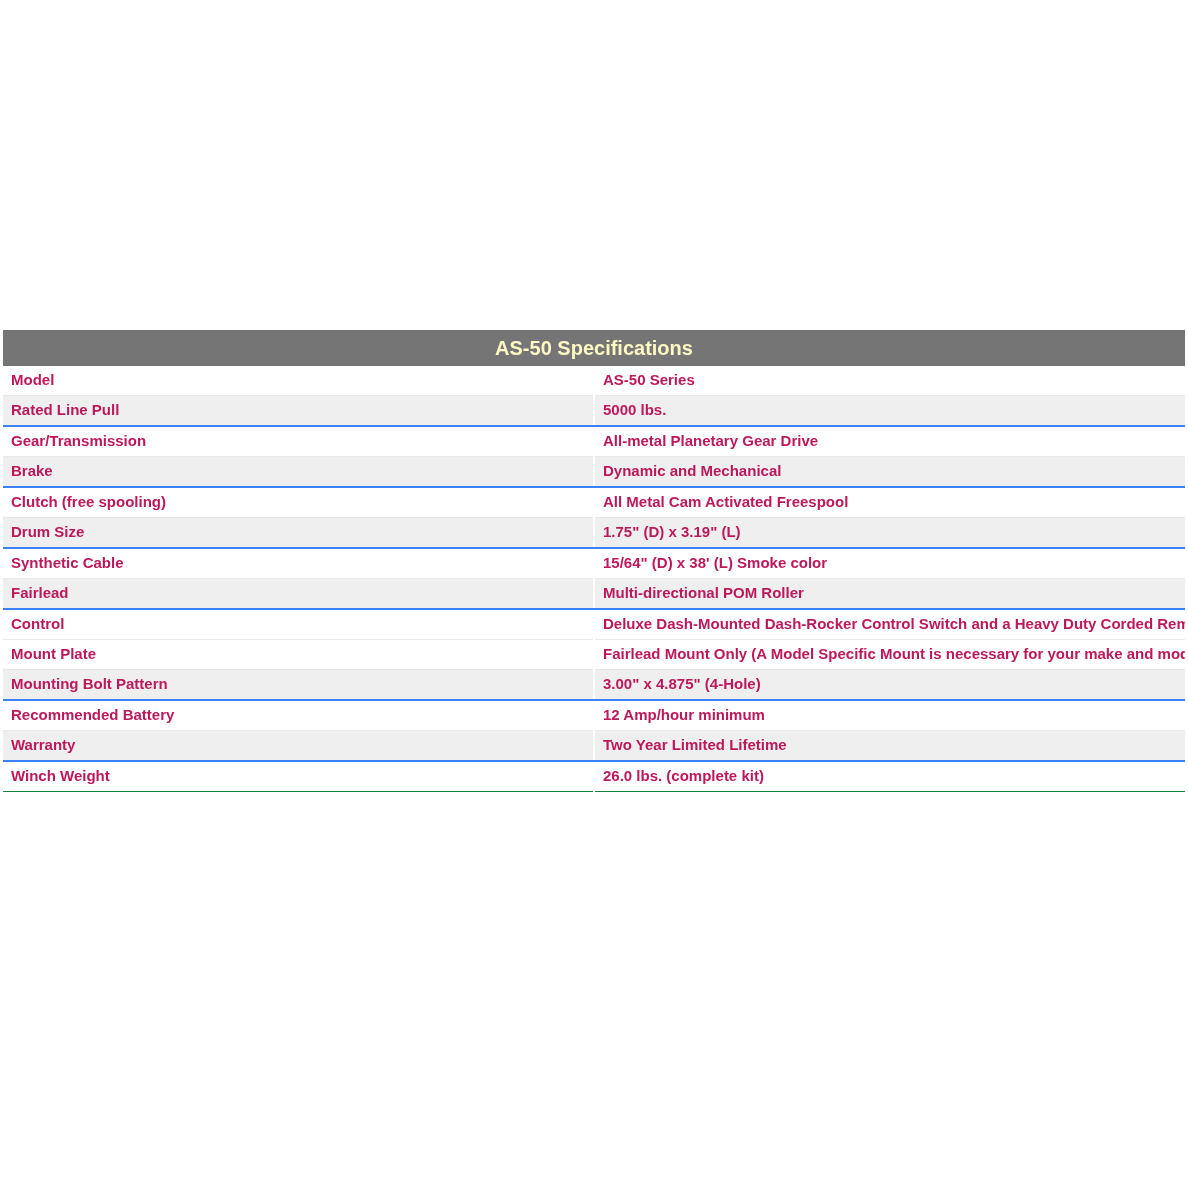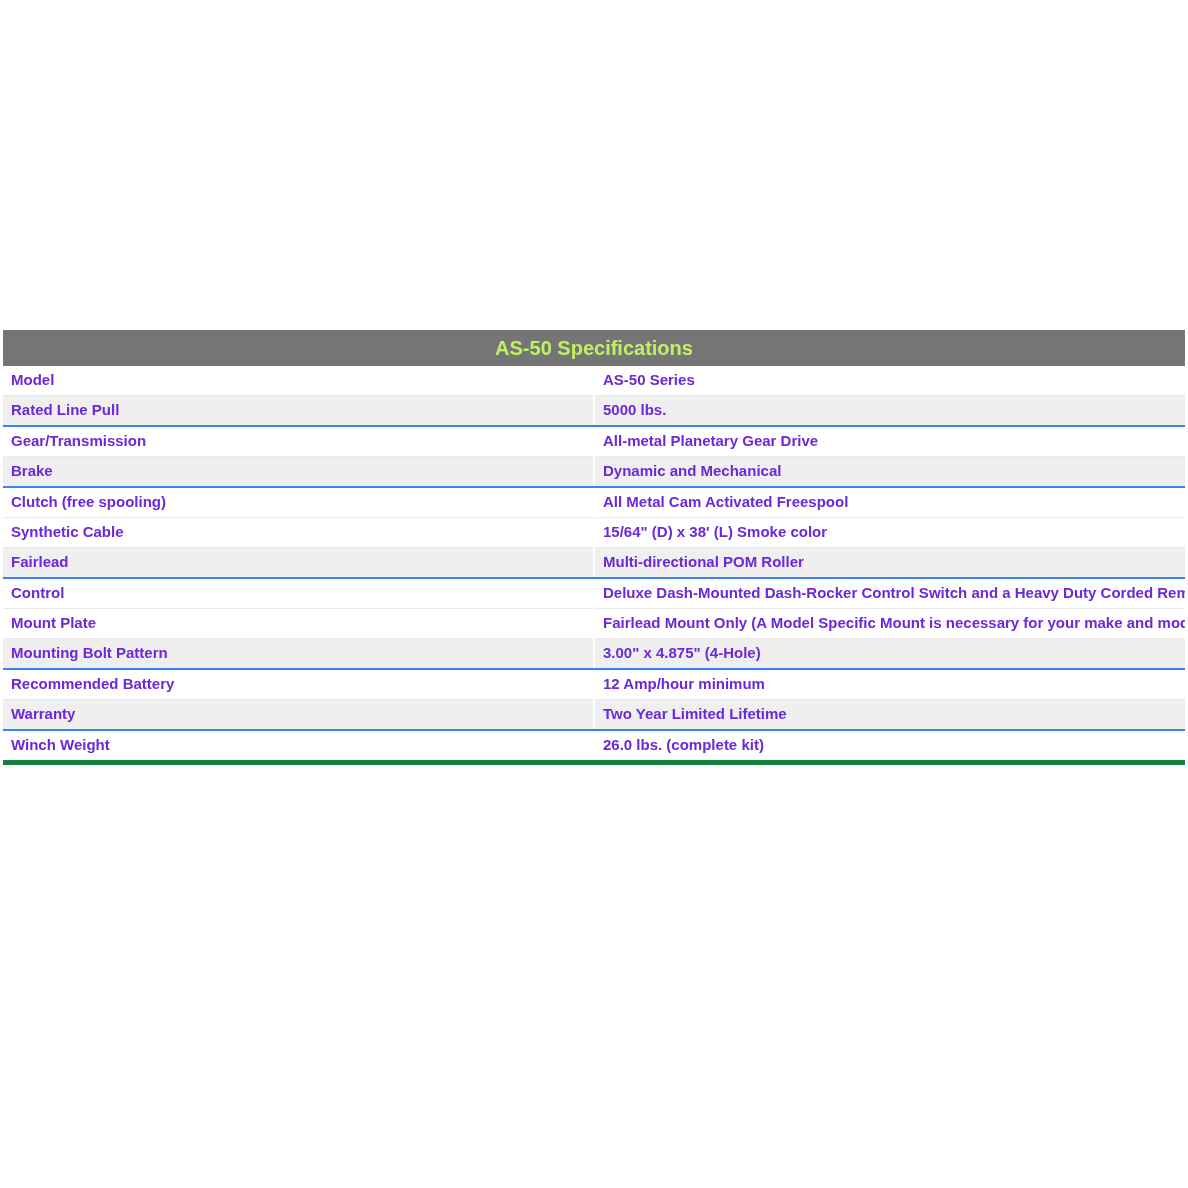--- a/index.html
+++ b/index.html
@@ -20,49 +20,49 @@
     left: 3px;
     right: 3px;
   }
   table.spec-table {
     width: 100%;
     border-collapse: collapse;
     table-layout: fixed;
   }
   table.spec-table th.title-cell {
     background: #757575;
-    color: #bef264;
+    color: #fef9c3;
     font-size: 20px;
     font-weight: bold;
     text-align: center;
     height: 36px;
     padding: 4px 8px;
     line-height: 24px;
   }
   table.spec-table td {
     font-size: 15px;
     font-weight: bold;
-    color: #6d28d9;
+    color: #be185d;
     padding: 5px 8px 6px 8px;
     height: 29px;
     line-height: 18px;
     border-bottom: 1px solid #e9e9e9;
     white-space: nowrap;
     overflow: hidden;
   }
   table.spec-table td.label-cell {
     width: 212px;
     border-right: 2px solid #ffffff;
   }
   table.spec-table tr.stripe td {
     background: #efefef;
     border-bottom: 2px solid #3b82f6;
   }
   table.spec-table tr:last-child td {
-    border-bottom: 5px solid #15803d;
+    border-bottom: 1px solid #15803d;
   }
   table.spec-table td.value-cell {
     padding-left: 8px;
   }
 </style>
 </head>
 <body>
 
 <div class="page">
   <div class="spec-table-wrap">
@@ -85,20 +85,24 @@
             <td class="label-cell">Gear/Transmission</td>
             <td class="value-cell">All-metal Planetary Gear Drive</td>
           </tr>
           <tr class="stripe">
             <td class="label-cell">Brake</td>
             <td class="value-cell">Dynamic and Mechanical</td>
           </tr>
           <tr>
             <td class="label-cell">Clutch (free spooling)</td>
             <td class="value-cell">All Metal Cam Activated Freespool</td>
+          </tr>
+          <tr class="stripe">
+            <td class="label-cell">Drum Size</td>
+            <td class="value-cell">1.75" (D) x 3.19" (L)</td>
           </tr>
           <tr>
             <td class="label-cell">Synthetic Cable</td>
             <td class="value-cell">15/64" (D) x 38' (L) Smoke color</td>
           </tr>
           <tr class="stripe">
             <td class="label-cell">Fairlead</td>
             <td class="value-cell">Multi-directional POM Roller</td>
           </tr>
           <tr>

